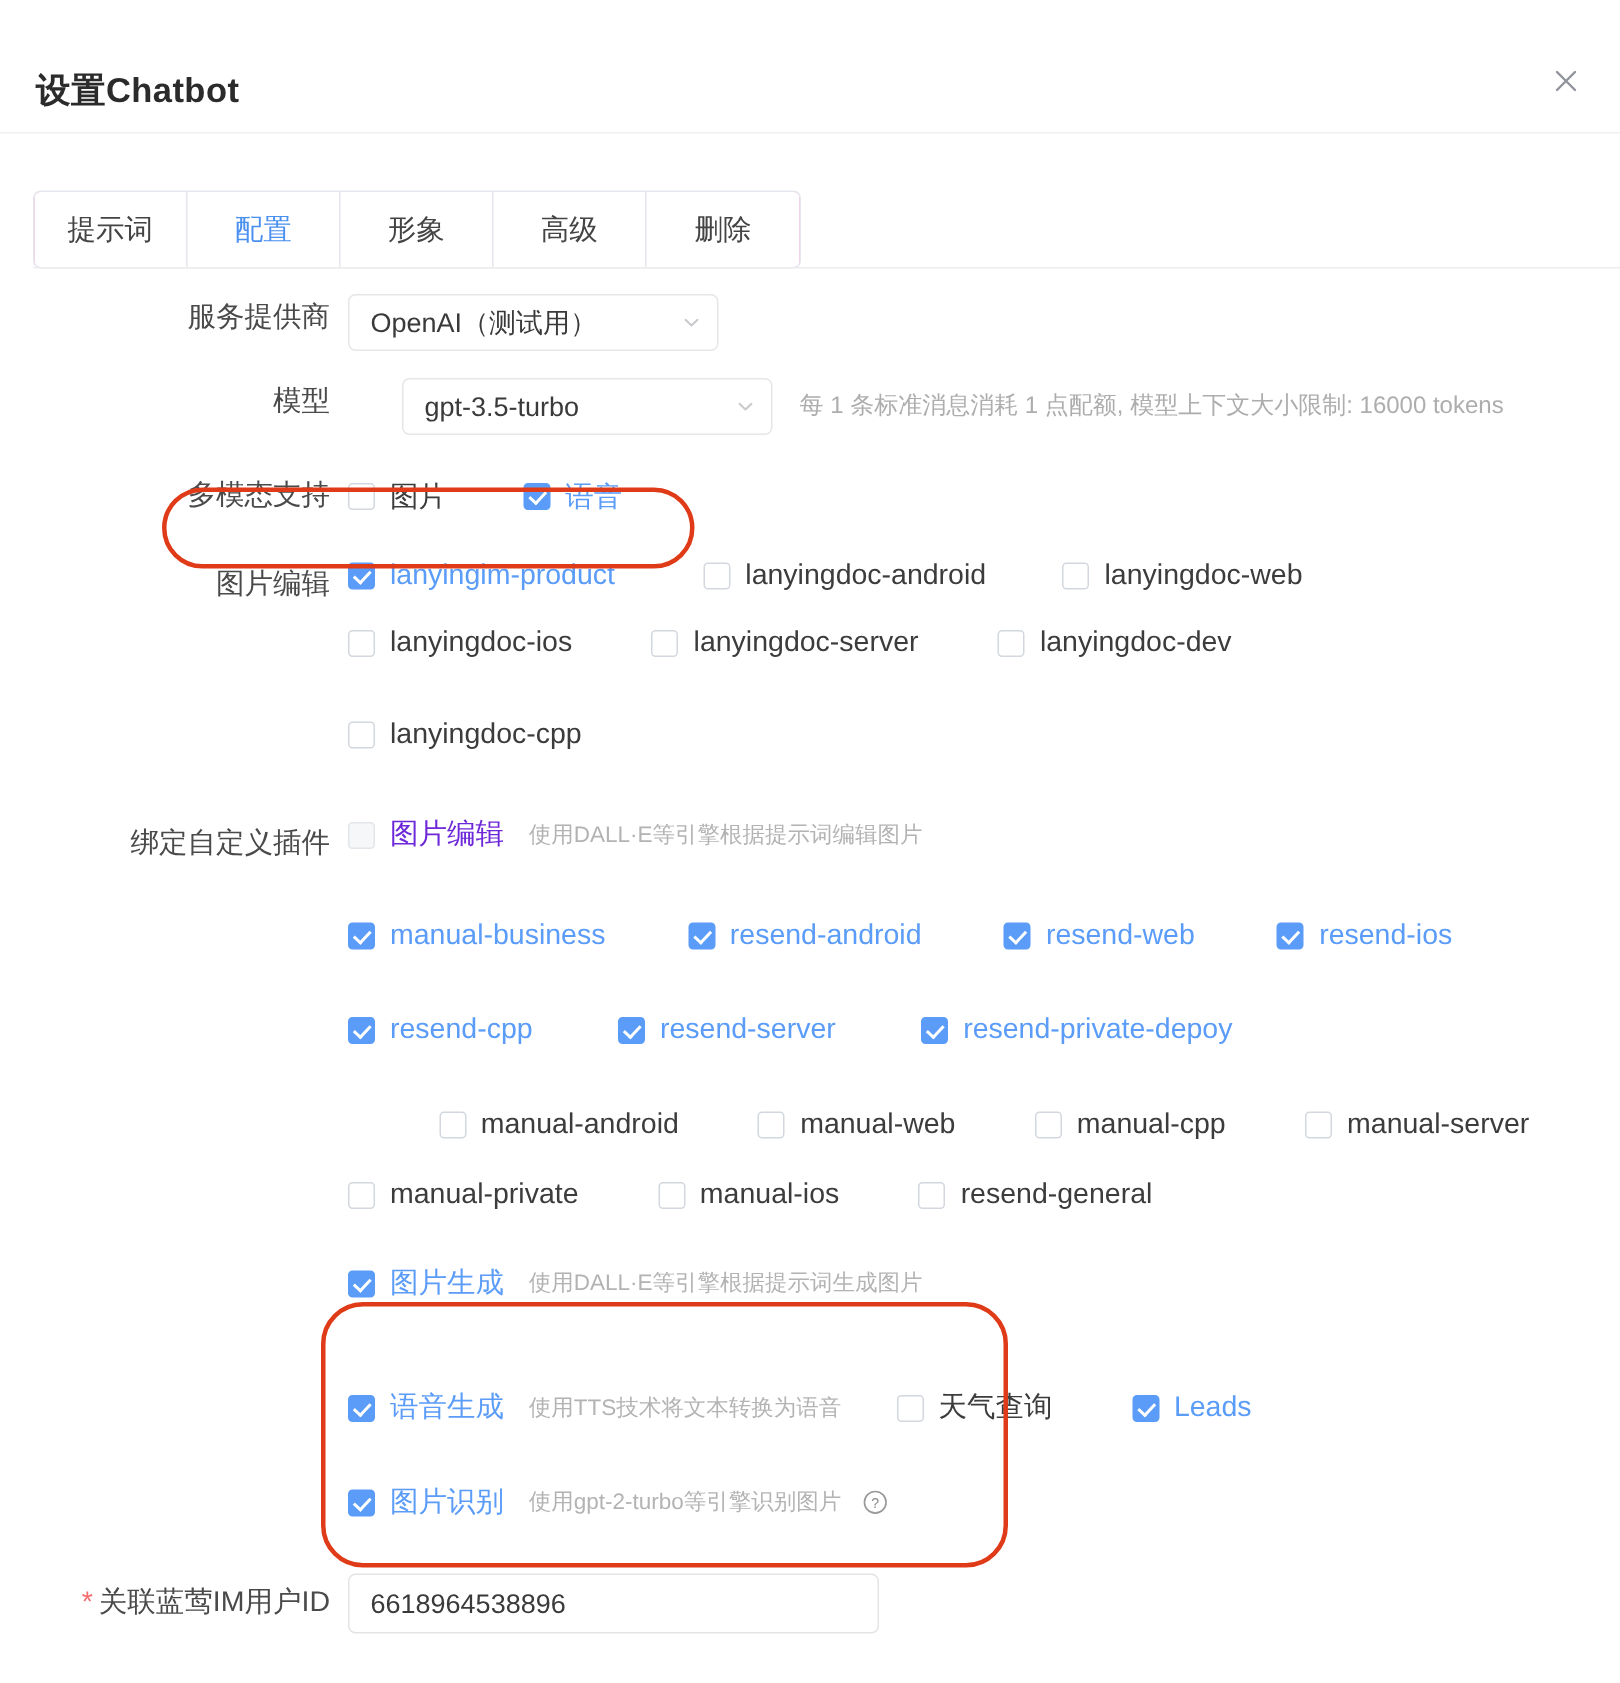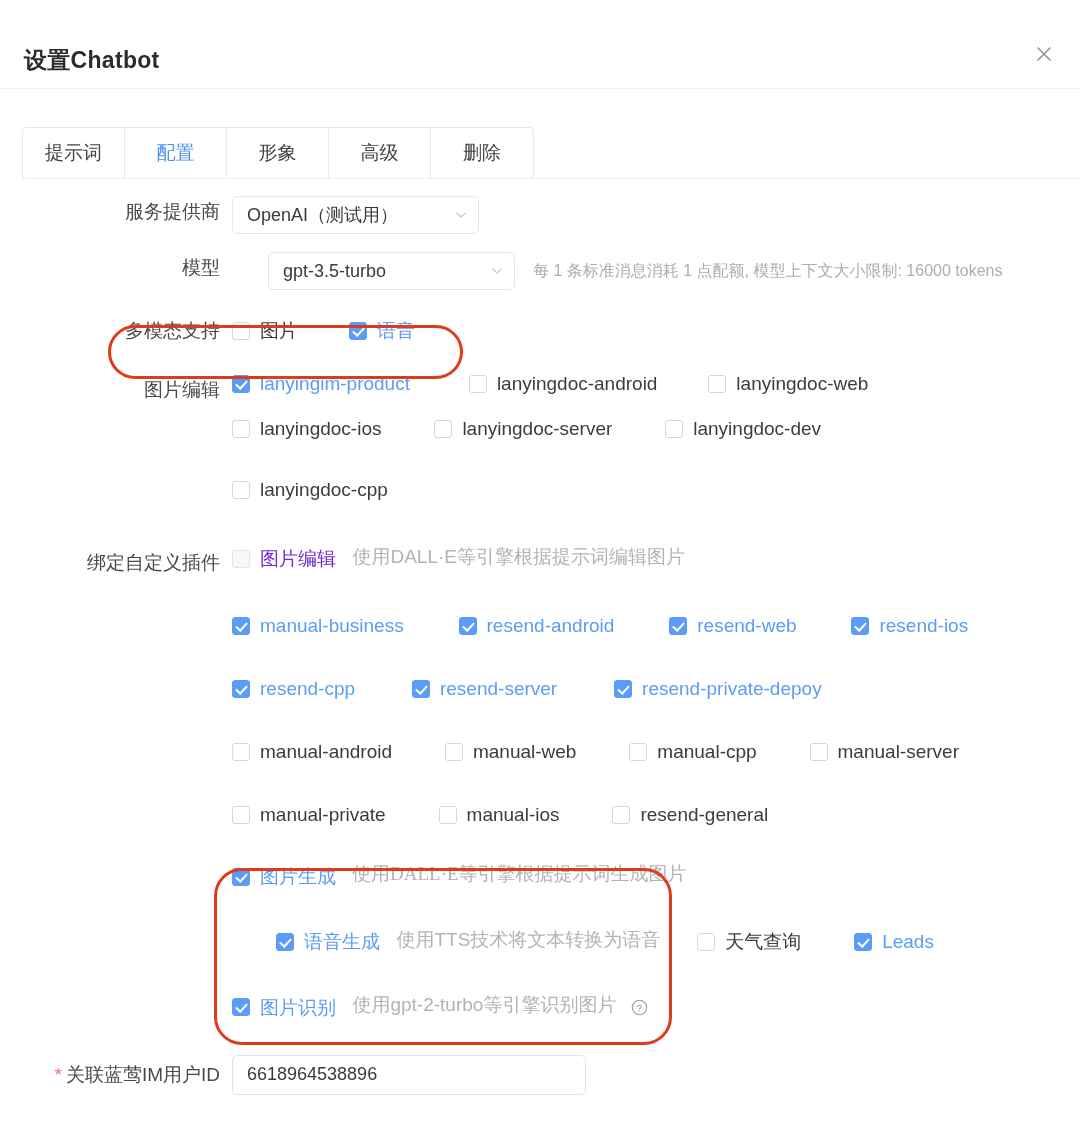--- a/index.html
+++ b/index.html
@@ -195,21 +195,21 @@
   .cb-label {
     margin-left: 10px;
     font-size: 19px;
     color: #3c3c3c;
   }
   .cbwrap.checked .cb-label { color: #5a9cf8; }
   .cbwrap.disabled .cb-label { color: #6d28d9; }
 
   .cb-row { line-height: 1; }
   .cb-desc {
-    font-size: 19px;
+    font-size: 15px;
     color: #b3b3b3;
     margin-left: 12px;
     white-space: nowrap;
   }
   .help-icon {
     display: inline-flex;
     width: 17px; height: 17px;
     margin-left: 10px;
     vertical-align: middle;
   }
@@ -381,68 +381,68 @@
           <span class="box"></span>
           <span class="cb-label">resend-server</span>
         </span>
         <span style="display:inline-block;width:48px;"></span>
         <span class="cbwrap checked">
           <span class="box"></span>
           <span class="cb-label">resend-private-depoy</span>
         </span>
       </div>
 
+      <div class="cb-row" style="margin-bottom:28px;text-align:center;">
+        <span class="cbwrap">
+          <span class="box"></span>
+          <span class="cb-label">manual-android</span>
+        </span>
+        <span style="display:inline-block;width:44px;"></span>
+        <span class="cbwrap">
+          <span class="box"></span>
+          <span class="cb-label">manual-web</span>
+        </span>
+        <span style="display:inline-block;width:44px;"></span>
+        <span class="cbwrap">
+          <span class="box"></span>
+          <span class="cb-label">manual-cpp</span>
+        </span>
+        <span style="display:inline-block;width:44px;"></span>
+        <span class="cbwrap">
+          <span class="box"></span>
+          <span class="cb-label">manual-server</span>
+        </span>
+      </div>
+
+      <div class="cb-row" style="margin-bottom:40px;">
+        <span class="cbwrap">
+          <span class="box"></span>
+          <span class="cb-label">manual-private</span>
+        </span>
+        <span style="display:inline-block;width:44px;"></span>
+        <span class="cbwrap">
+          <span class="box"></span>
+          <span class="cb-label">manual-ios</span>
+        </span>
+        <span style="display:inline-block;width:44px;"></span>
+        <span class="cbwrap">
+          <span class="box"></span>
+          <span class="cb-label">resend-general</span>
+        </span>
+      </div>
+
+      <div class="cb-row" style="margin-bottom:64px;">
+        <span class="cbwrap checked">
+          <span class="box"></span>
+          <span class="cb-label">图片生成</span>
+        </span>
+        <span class="cb-desc">使用DALL·E等引擎根据提示词生成图片</span>
+      </div>
+
       <div class="cb-row" style="margin-bottom:44px;">
-        <span class="cbwrap">
-          <span class="box"></span>
-          <span class="cb-label">manual-android</span>
-        </span>
-        <span style="display:inline-block;width:44px;"></span>
-        <span class="cbwrap">
-          <span class="box"></span>
-          <span class="cb-label">manual-web</span>
-        </span>
-        <span style="display:inline-block;width:44px;"></span>
-        <span class="cbwrap">
-          <span class="box"></span>
-          <span class="cb-label">manual-cpp</span>
-        </span>
-        <span style="display:inline-block;width:44px;"></span>
-        <span class="cbwrap">
-          <span class="box"></span>
-          <span class="cb-label">manual-server</span>
-        </span>
-      </div>
-
-      <div class="cb-row" style="margin-bottom:40px;">
-        <span class="cbwrap">
-          <span class="box"></span>
-          <span class="cb-label">manual-private</span>
-        </span>
-        <span style="display:inline-block;width:44px;"></span>
-        <span class="cbwrap">
-          <span class="box"></span>
-          <span class="cb-label">manual-ios</span>
-        </span>
-        <span style="display:inline-block;width:44px;"></span>
-        <span class="cbwrap">
-          <span class="box"></span>
-          <span class="cb-label">resend-general</span>
-        </span>
-      </div>
-
-      <div class="cb-row" style="margin-bottom:44px;font-family:Liberation Serif, serif;">
-        <span class="cbwrap checked">
-          <span class="box"></span>
-          <span class="cb-label">图片生成</span>
-        </span>
-        <span class="cb-desc">使用DALL·E等引擎根据提示词生成图片</span>
-      </div>
-
-      <div class="cb-row" style="margin-bottom:44px;margin-left:44px;">
         <span class="cbwrap checked">
           <span class="box"></span>
           <span class="cb-label">语音生成</span>
         </span>
         <span class="cb-desc">使用TTS技术将文本转换为语音</span>
         <span style="display:inline-block;width:28px;"></span>
         <span class="cbwrap">
           <span class="box"></span>
           <span class="cb-label">天气查询</span>
         </span>

